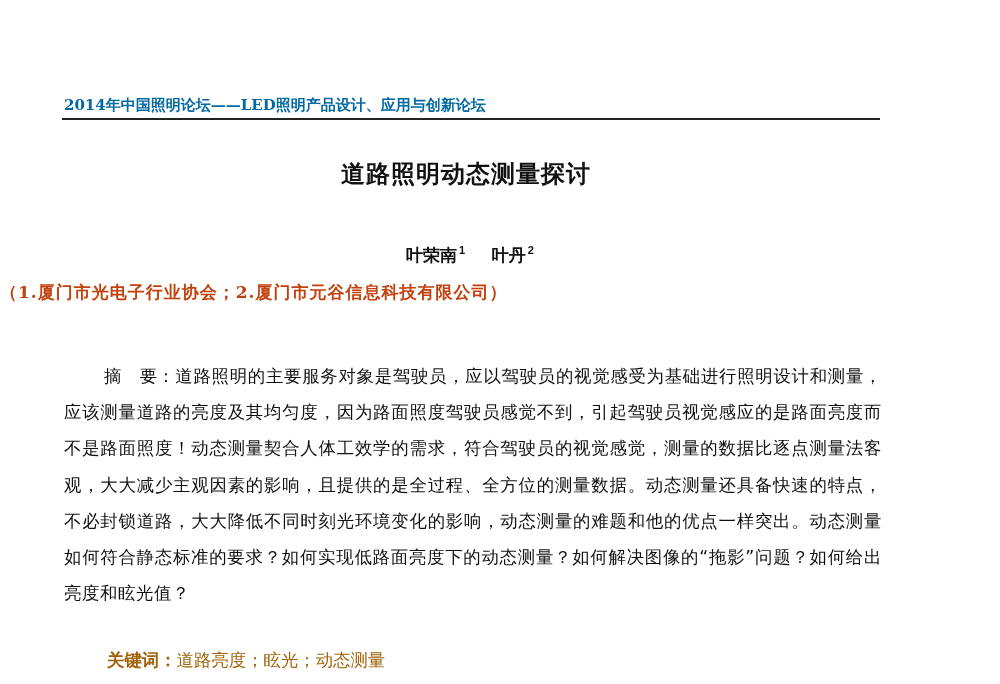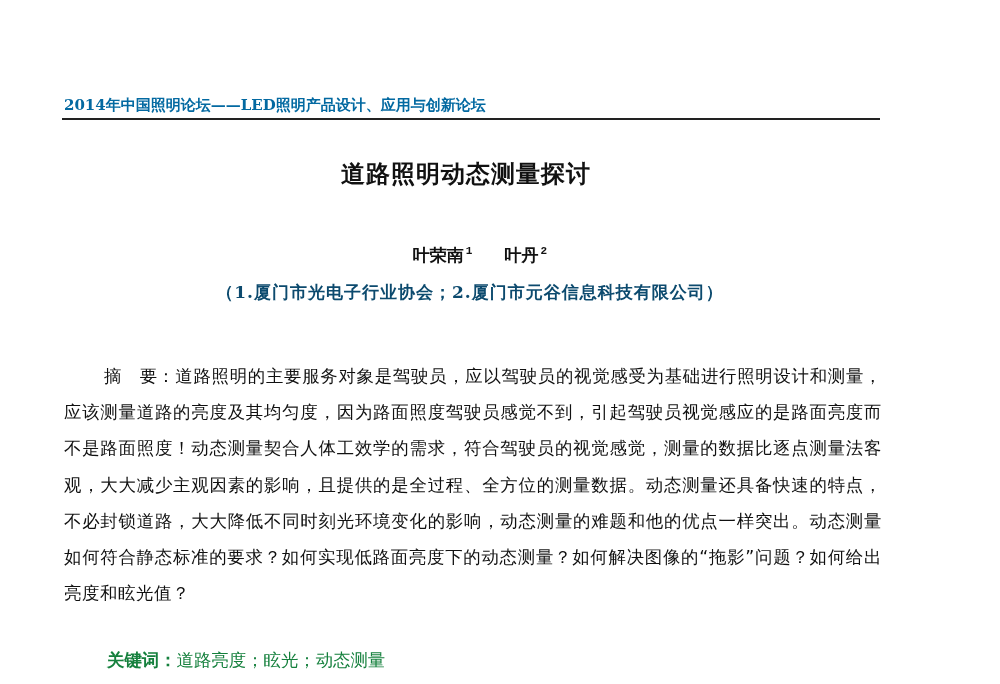--- a/index.html
+++ b/index.html
@@ -45,43 +45,42 @@
       font-size: 24px;
       letter-spacing: 1px;
       color: #111;
     }
     .authors {
       position: absolute;
       left: 0;
       width: 940px;
       top: 244px;
       text-align: center;
-      font-family: Liberation Mono, monospace;
+      font-family: Liberation Sans, sans-serif;
       font-weight: bold;
       font-size: 17px;
       color: #111;
-      margin-left: 10px;
     }
     .authors sup {
       font-size: 11px;
       vertical-align: 7px;
       margin-left: 2px;
     }
     .author + .author { margin-left: 22px; }
     .affiliations {
       position: absolute;
       left: 0;
       width: 940px;
       top: 281px;
-      text-align: center;
+      text-align: left;
       font-family: "DejaVu Serif", serif;
       font-weight: bold;
       font-size: 17px;
       letter-spacing: 1px;
-      color: #0c4a6e;
+      color: #c2410c;
     }
     .abstract {
       position: absolute;
       left: 64px;
       top: 358px;
       width: 818px;
       font-family: "DejaVu Sans", sans-serif;
       font-size: 17.4px;
       line-height: 36.2px;
       color: #111;
@@ -94,21 +93,21 @@
       font-weight: normal;
       letter-spacing: 0;
     }
     .abstract-label .gap { display: inline-block; width: 18px; }
     .keywords {
       position: absolute;
       left: 107px;
       top: 648px;
       font-family: "DejaVu Sans", sans-serif;
       font-size: 17.4px;
-      color: #15803d;
+      color: #a16207;
       white-space: nowrap;
     }
     .keywords-label {
       font-weight: bold;
       font-family: "DejaVu Serif", serif;
     }
   </style>
 </head>
 <body>
 

